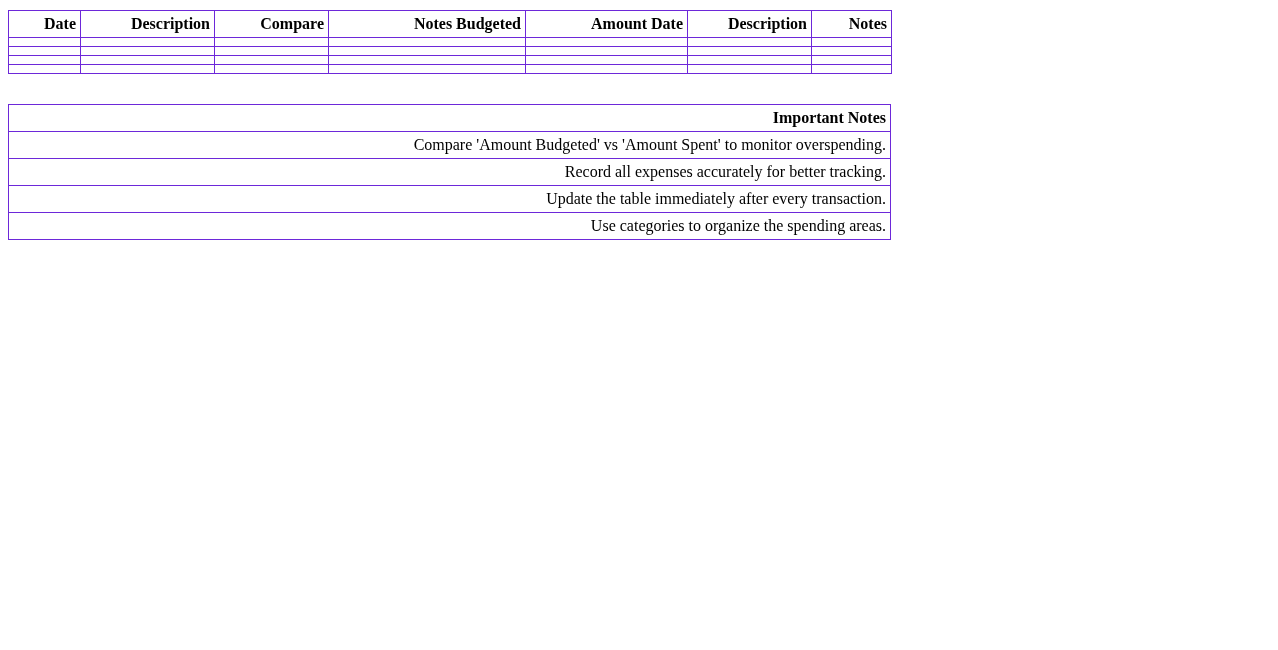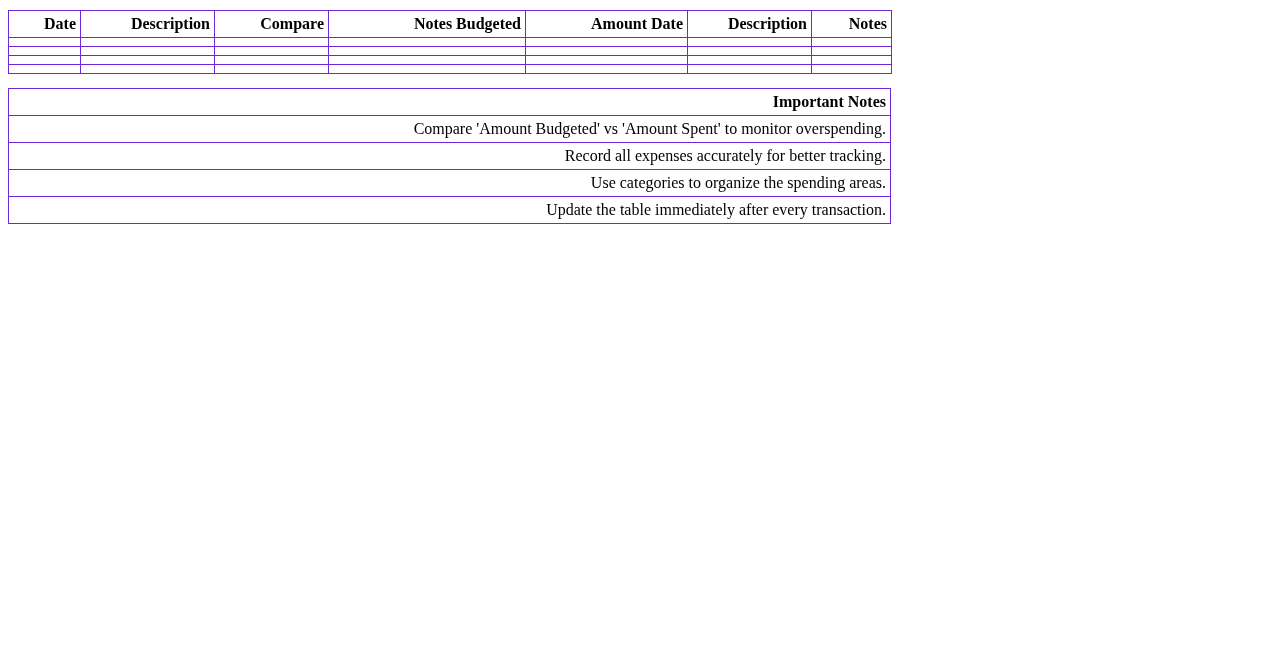--- a/index.html
+++ b/index.html
@@ -33,21 +33,21 @@
   th {
     font-weight: bold;
   }
   .expense-table {
     margin-top: 2px;
   }
   .expense-table tbody td {
     height: 0; 
   }
   .notes-table {
-    margin-top: 14px;
+    margin-top: 30px;
   }
 </style>
 </head>
 <body>
 
 <table class="expense-table">
   <colgroup>
     <col style="width:72px">
       <col style="width:134px">
       <col style="width:114px">
@@ -114,19 +114,19 @@
     </tr>
   </thead>
   <tbody>
     <tr>
       <td>Compare 'Amount Budgeted' vs 'Amount Spent' to monitor overspending.</td>
     </tr>
     <tr>
       <td>Record all expenses accurately for better tracking.</td>
     </tr>
     <tr>
-      <td>Use categories to organize the spending areas.</td>
+      <td>Update the table immediately after every transaction.</td>
     </tr>
     <tr>
-      <td>Update the table immediately after every transaction.</td>
+      <td>Use categories to organize the spending areas.</td>
     </tr>
   </tbody>
 </table>
 
 </body></html>

